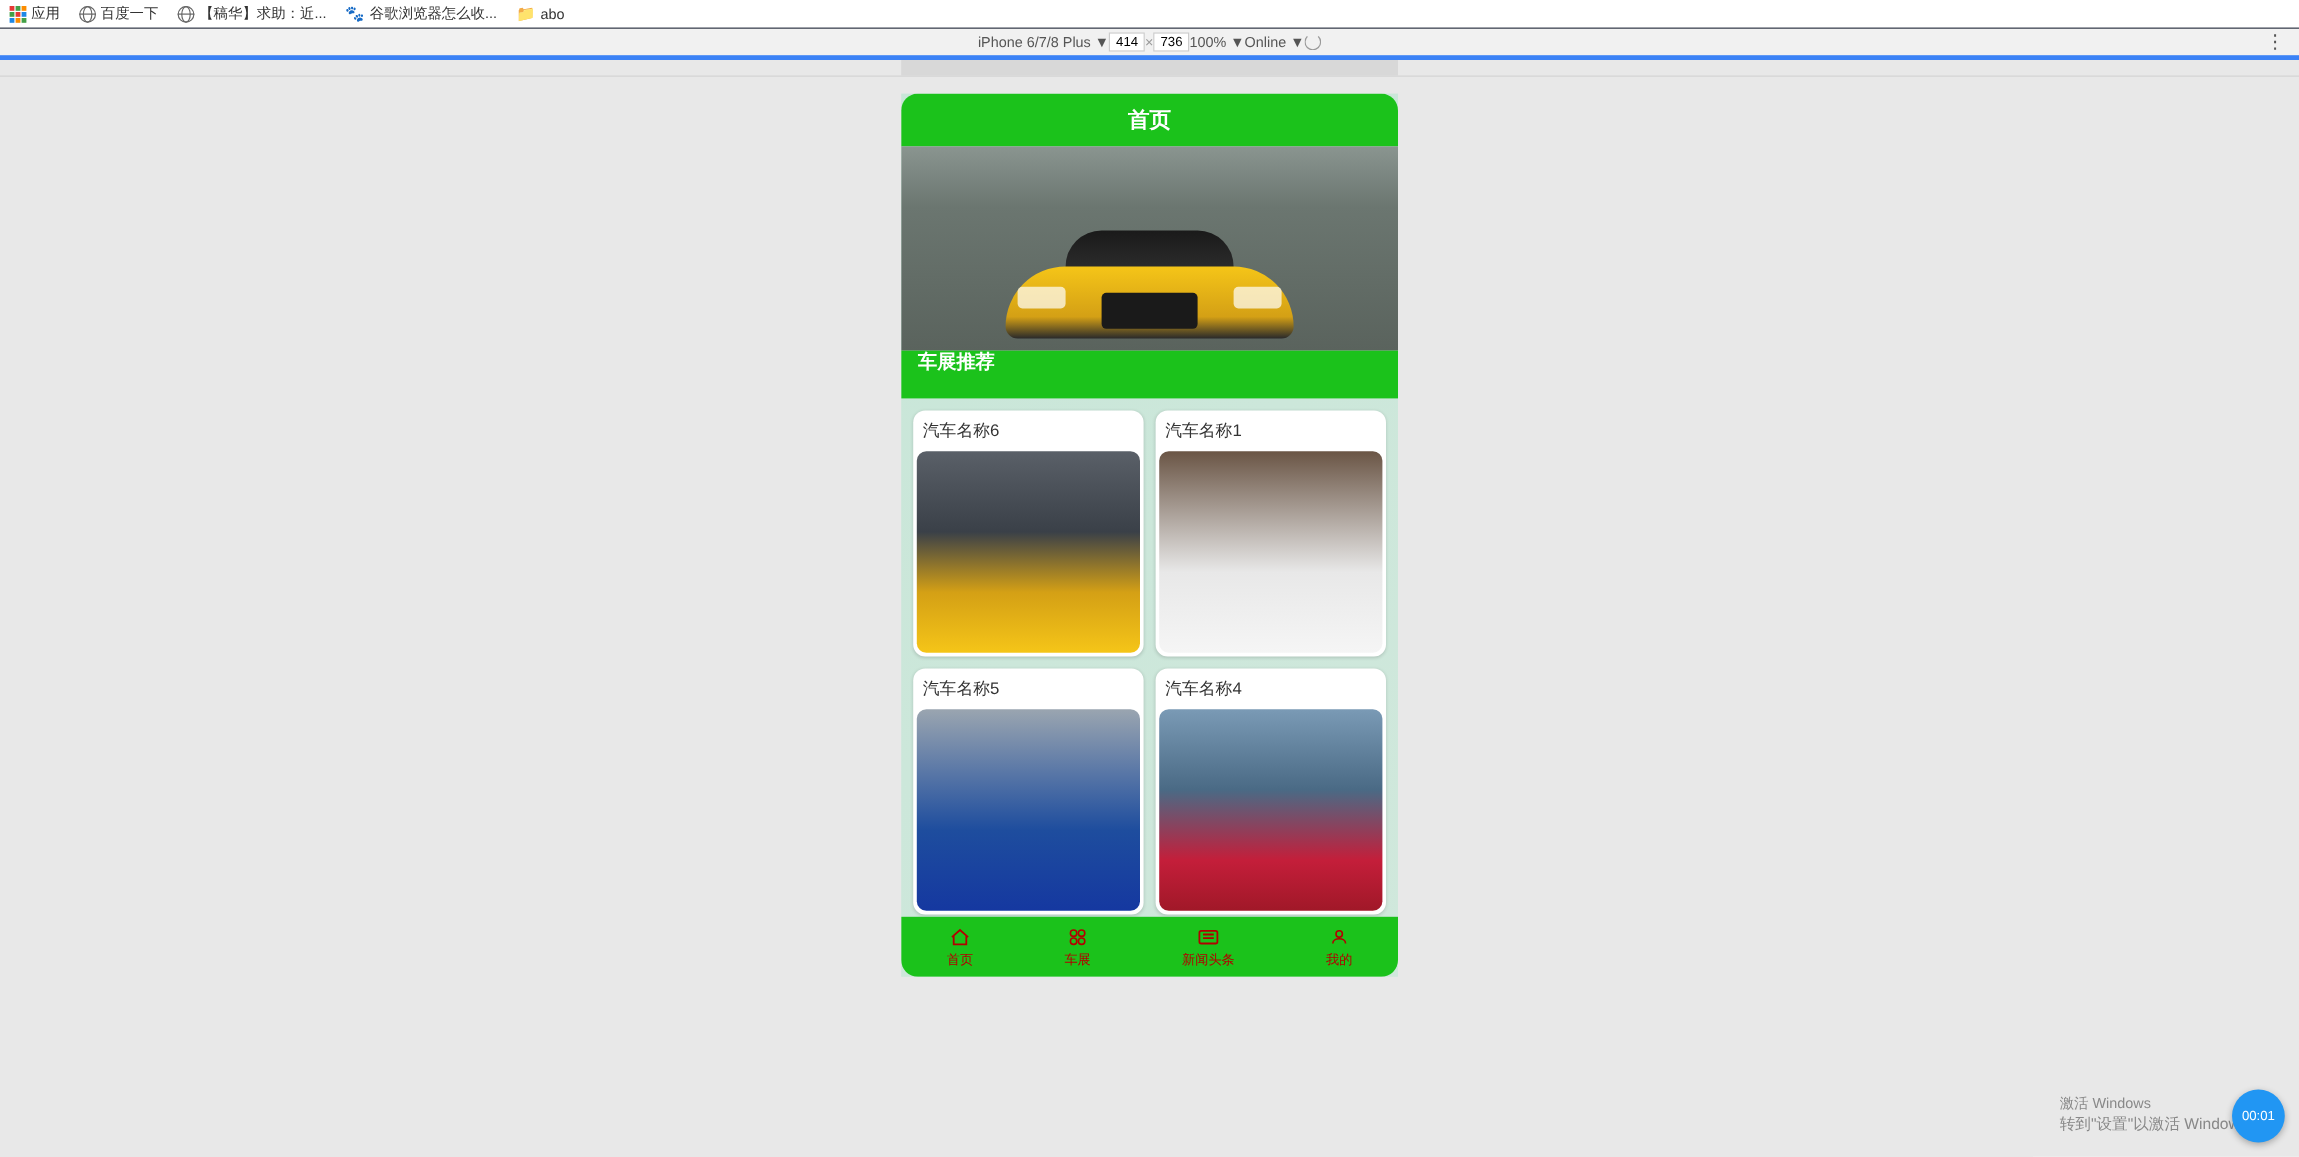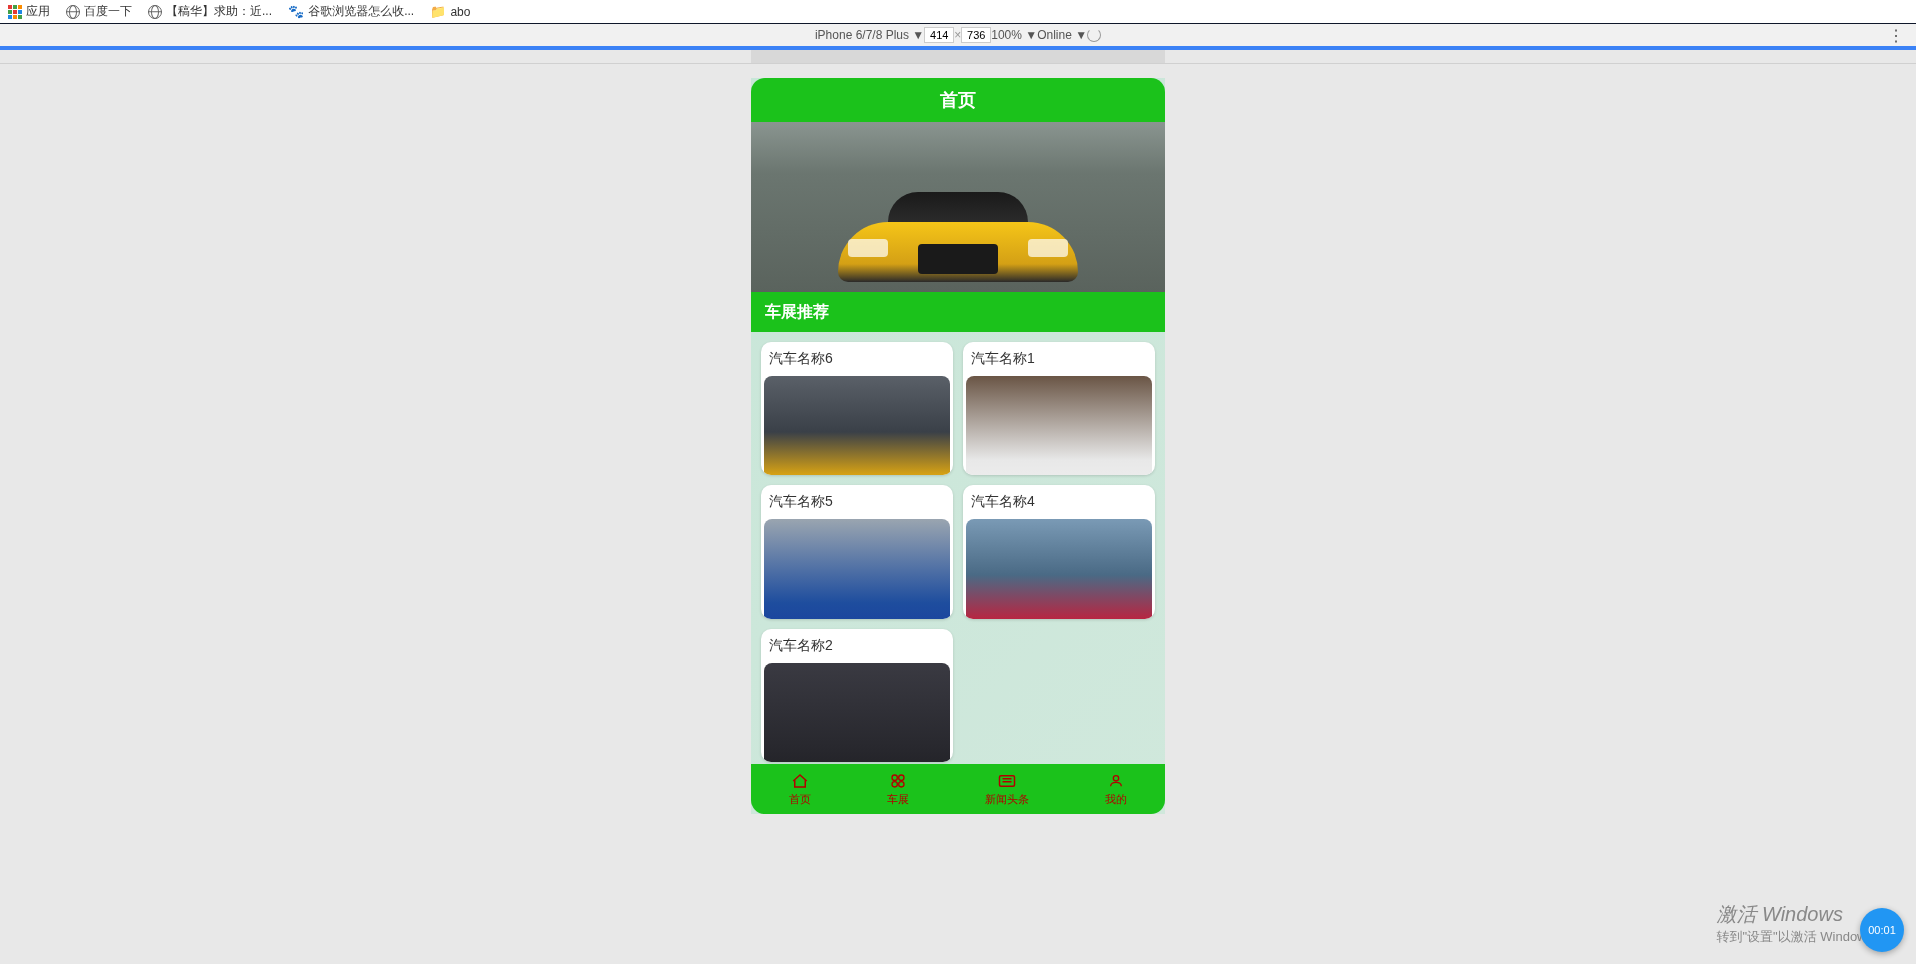--- a/index.html
+++ b/index.html
@@ -218,21 +218,21 @@
     }
     .hero-light-l { left: 30px; }
     .hero-light-r { right: 30px; }
     
     
     .section-title {
       height: 40px;
       background: #1bc21b;
       color: #fff;
       display: flex;
-      align-items: center;
+      align-items: flex-start;
       padding: 0 14px;
       font-size: 16px;
       font-weight: bold;
     }
     
     
     .card-grid {
       display: grid;
       grid-template-columns: repeat(2, 1fr);
       gap: 10px;
@@ -300,21 +300,21 @@
     .user-svg { width: 16px; height: 16px; }
     
     
     .windows-activation {
       position: absolute;
       bottom: 18px;
       right: 30px;
       text-align: left;
       color: #888;
     }
-    .windows-activation .line1 { font-size: 20px; font-style: italic; }
+    .windows-activation .line1 { font-size: 12px; }
     .windows-activation .line2 { font-size: 13px; }
     
     
     .timer-badge {
       position: absolute;
       bottom: 12px;
       right: 12px;
       width: 44px;
       height: 44px;
       border-radius: 50%;
@@ -408,24 +408,20 @@
         <div class="card-image car-img-2"></div>
       </div>
       <div class="card">
         <div class="card-title">汽车名称5</div>
         <div class="card-image car-img-3"></div>
       </div>
       <div class="card">
         <div class="card-title">汽车名称4</div>
         <div class="card-image car-img-4"></div>
       </div>
-      <div class="card">
-        <div class="card-title">汽车名称2</div>
-        <div class="card-image car-img-6"></div>
-      </div>
     </div>
 
     <div class="bottom-nav">
       <div class="nav-item">
         <div class="nav-icon">
           <svg class="home-svg" viewBox="0 0 24 24" fill="none" stroke="#b30000" stroke-width="2">
               <path d="M3 12 L12 4 L21 12 M5 10 V20 H19 V10"></path>
             </svg>
         </div>
         <span>首页</span>

